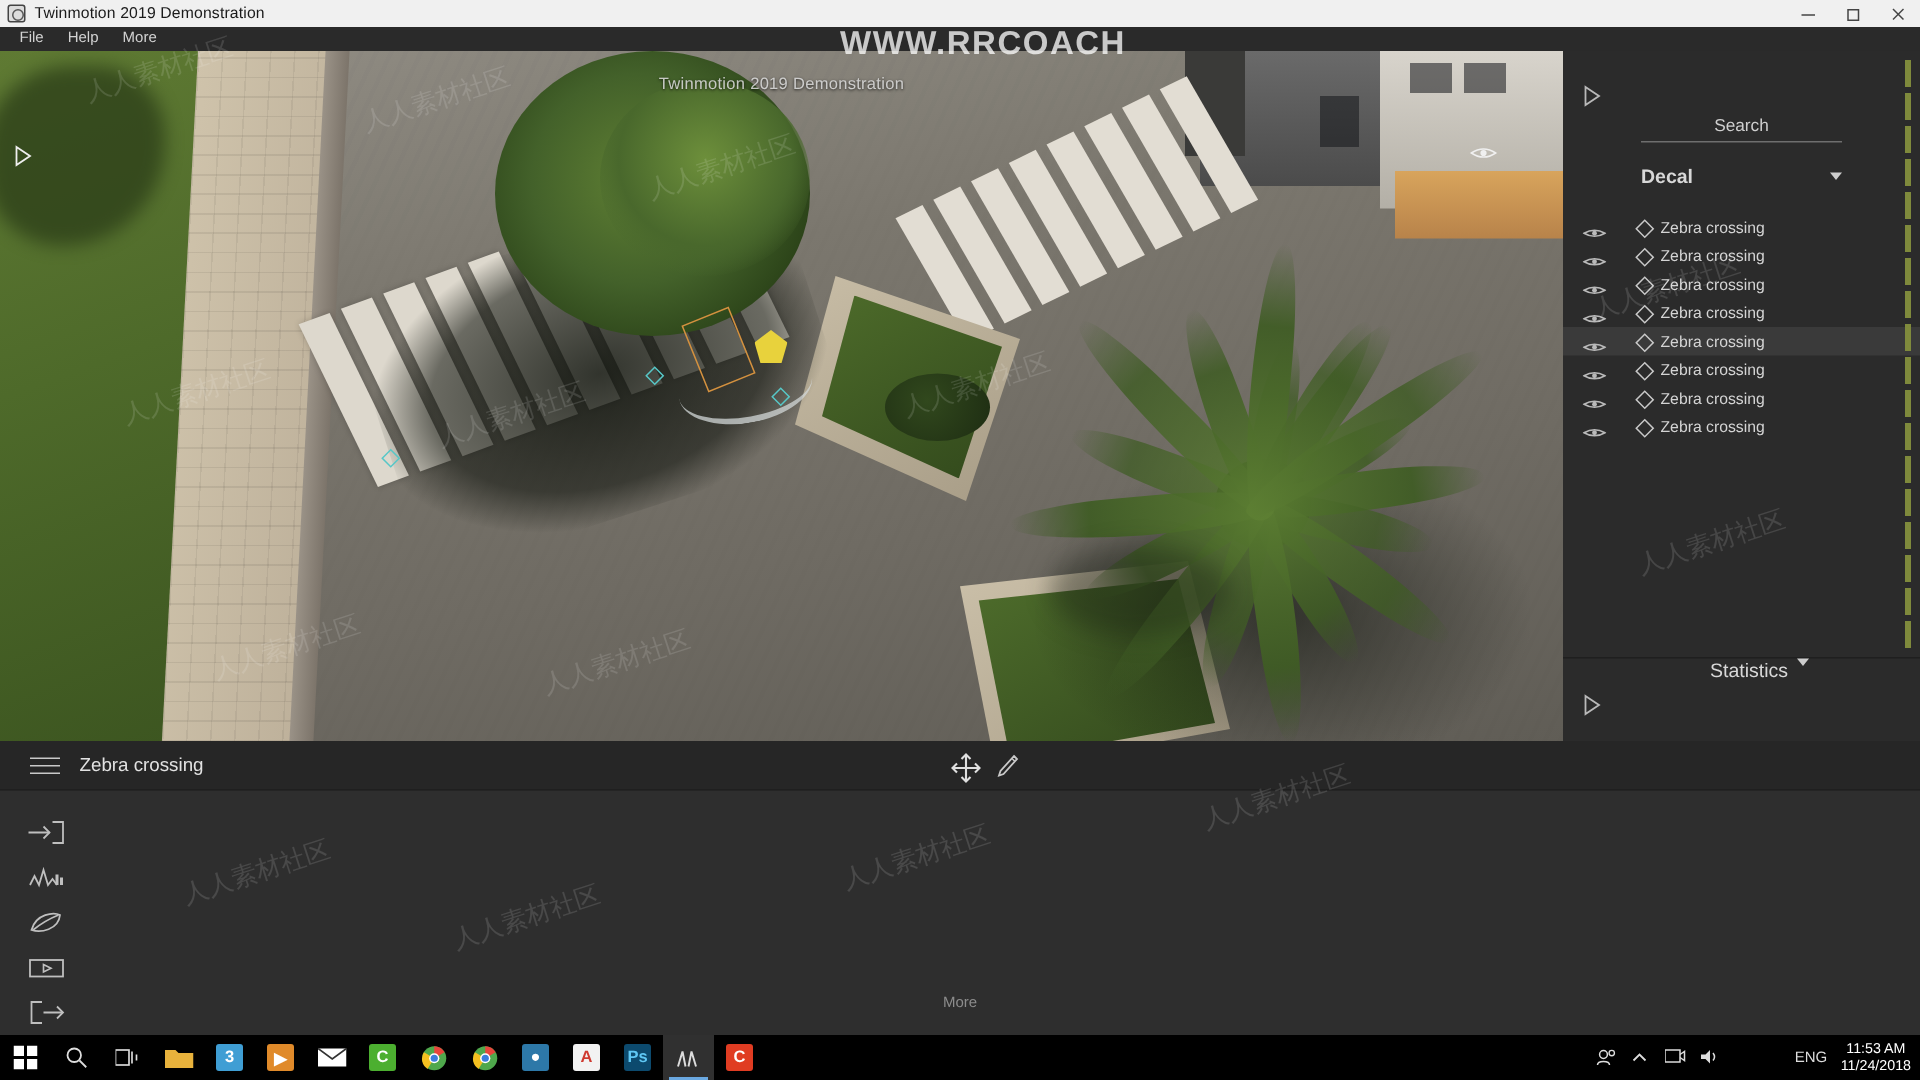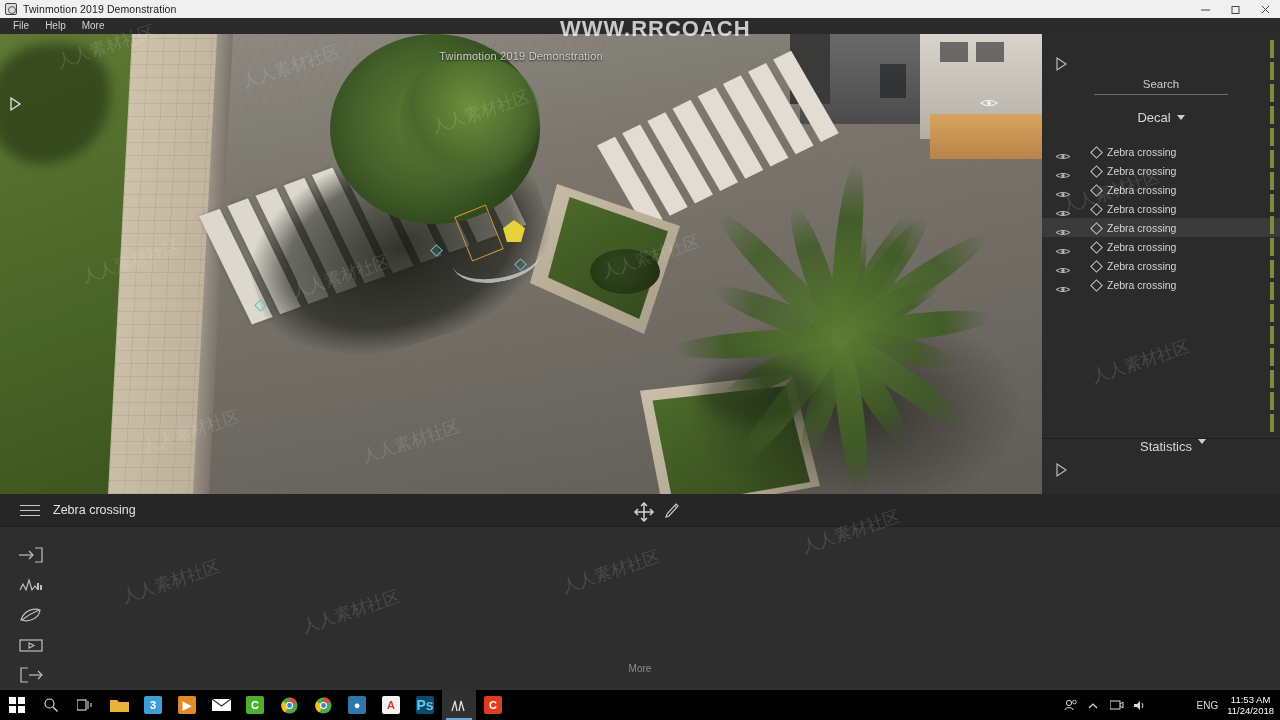--- a/index.html
+++ b/index.html
@@ -133,21 +133,21 @@
 
   
   .rpanel { position:absolute; left:1042px; top:34px; width:238px; height:460px;
     background:#2b2b2b; }
   .rp-top { position:relative; height:404px; }
   .rp-expand { position:absolute; left:12px; top:22px; width:14px; height:16px; }
   .search-wrap { position:absolute; left:52px; top:44px; width:134px; text-align:center; }
   .search-text { font-size:11.5px; color:#cfcfcf; }
   .search-line { margin-top:4px; height:1px; background:#6e6e6e; }
   .decal-wrap { position:absolute; left:52px; top:76px; width:134px; text-align:center;
-    display:flex; align-items:center; justify-content:center; gap:6px; }
+    display:flex; align-items:center; justify-content:space-between; gap:6px;font-weight:bold; }
   .decal-text { font-size:13px; color:#d8d8d8; }
   .caret { width:0;height:0;border-left:4.5px solid transparent;border-right:4.5px solid transparent;
     border-top:5px solid #cdcdcd; }
 
   .obj-list { position:absolute; left:0; top:108px; width:238px; }
   .obj-row { position:relative; height:19px; display:flex; align-items:center; }
   .obj-row.sel { background:#3a3a3a; }
   .eye-ic { position:absolute; left:13px; top:5px; width:16px; height:9px; }
   .diamond-ic { position:absolute; left:50px; top:6px; width:9px; height:9px;
     border:1.2px solid #c9c9c9; transform:rotate(45deg); }
@@ -609,21 +609,21 @@
           <circle cx="8.5" cy="8.5" r="2.4" fill="#3b7ddd"></circle>
         </svg>
     </div>
     <div class="tk">
         <div class="tk-sq" style="background:#2d78a8">●</div>
       </div>
     <div class="tk">
         <div class="tk-sq" style="background:#f2f2f2;color:#cf3a30">A</div>
       </div>
     <div class="tk">
-        <div class="tk-sq" style="background:#0c4a6e;color:#5fc8f5;font-size:14px">Ps</div>
+        <div class="tk-sq" style="background:#0c4a6e;color:#5fc8f5;font-size:11px">Ps</div>
       </div>
     <div class="tk active">
       <svg width="16" height="14" viewBox="0 0 16 14">
           <path d="M1 13 L4 3 L6 13 M8 13 L10 3 L13 13" fill="none" stroke="#ddd" stroke-width="1.3"></path>
         </svg>
     </div>
     <div class="tk">
         <div class="tk-sq" style="background:#e03c22">C</div>
       </div>
 

